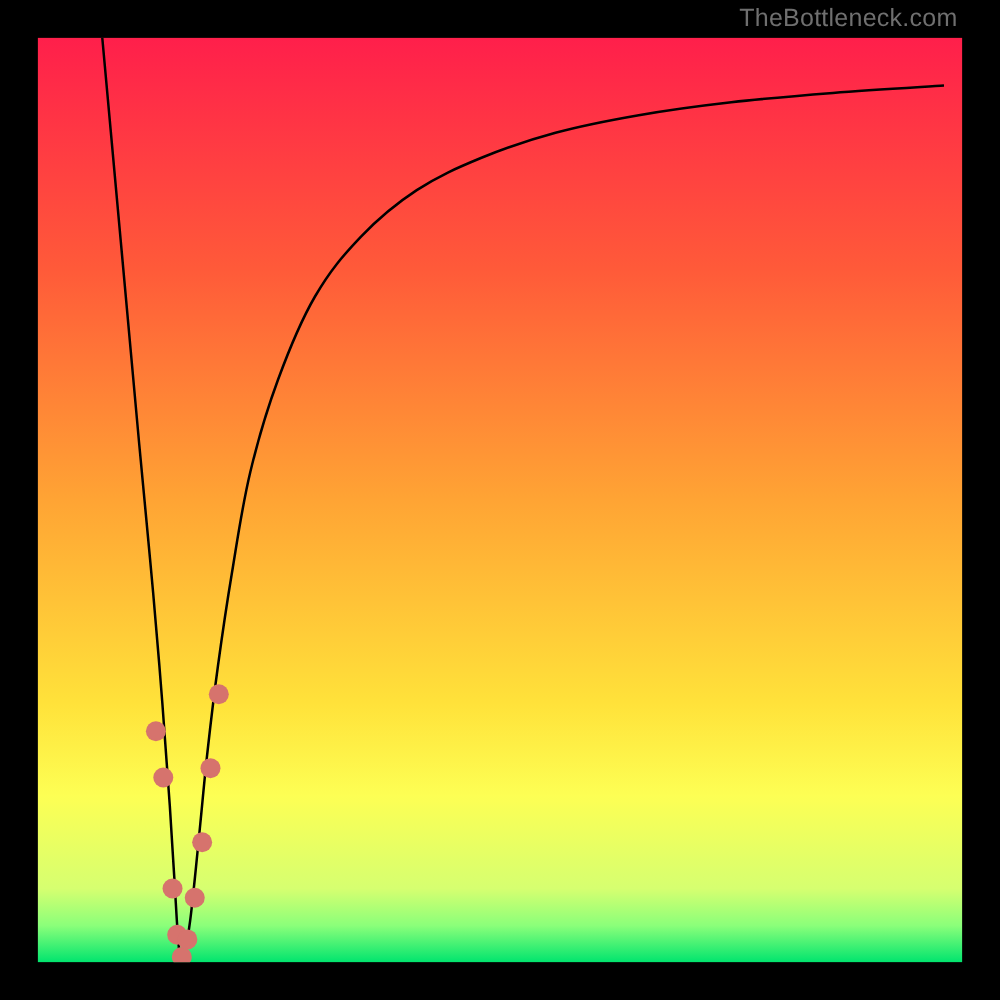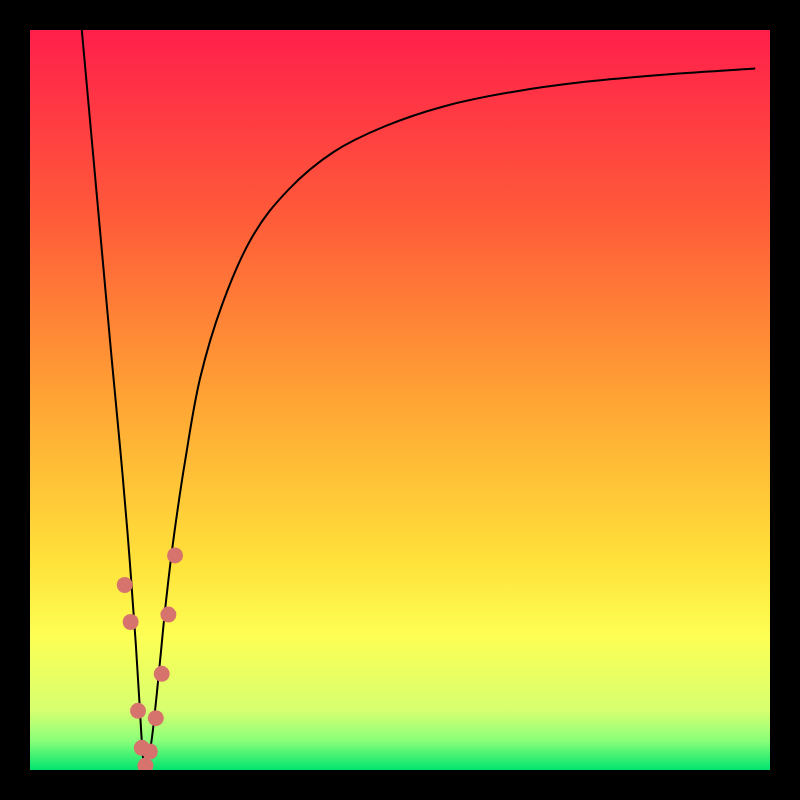--- a/index.html
+++ b/index.html
@@ -79,14 +79,15 @@
           <circle cx="119.88" cy="721.50" r="8" fill="#d6736d"></circle>
           <circle cx="125.80" cy="688.20" r="8" fill="#d6736d"></circle>
           <circle cx="131.72" cy="643.80" r="8" fill="#d6736d"></circle>
           <circle cx="138.38" cy="584.60" r="8" fill="#d6736d"></circle>
           <circle cx="145.04" cy="525.40" r="8" fill="#d6736d"></circle>
         </g>
     </svg>
 
   </div>
 
+  <div class="watermark">TheBottleneck.com</div>
 
 </div>
 
 </body></html>

